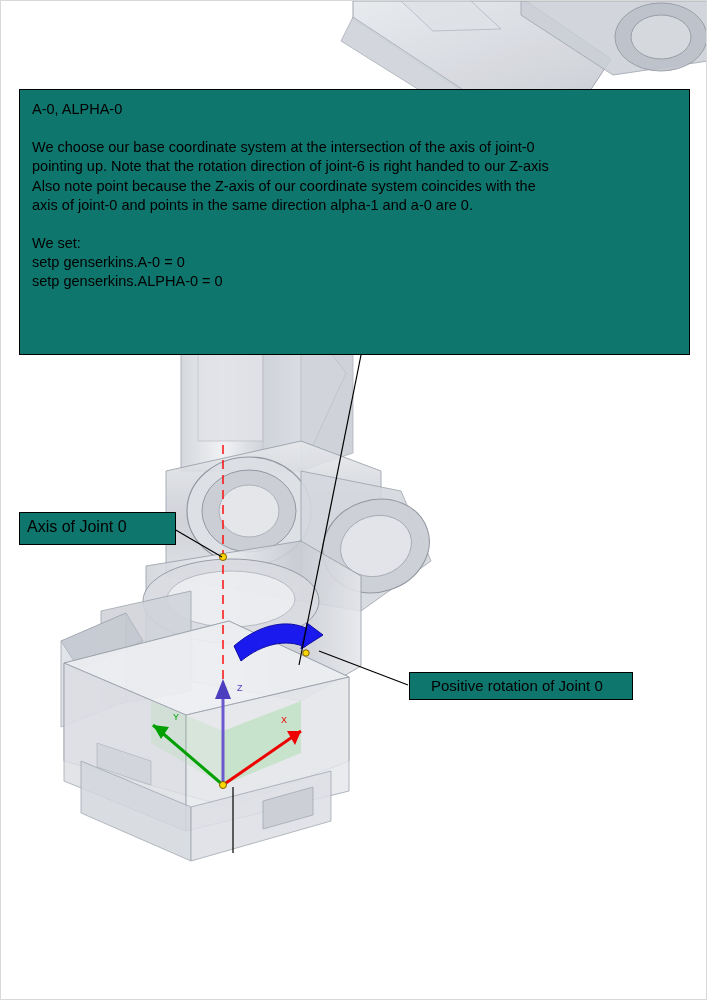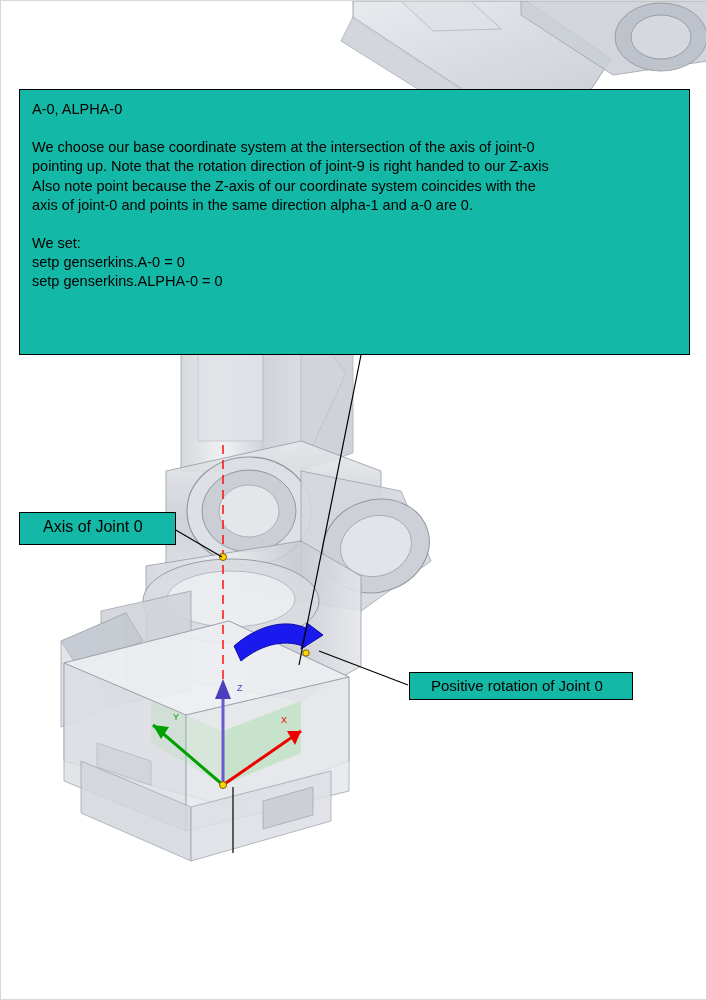--- a/index.html
+++ b/index.html
@@ -21,21 +21,21 @@
   }
   #robot-svg {
     position: absolute;
     left: 0;
     top: 0;
     width: 707px;
     height: 1000px;
   }
   .callout {
     position: absolute;
-    background: #14b8a6;
+    background: #0f766e;
     border: 1px solid #000000;
     box-sizing: border-box;
     color: #000000;
   }
   #main-note {
     left: 18px;
     top: 88px;
     width: 671px;
     height: 266px;
     padding: 10px 12px 0 12px;
@@ -46,21 +46,21 @@
     white-space: pre-wrap;
   }
   #main-note .note-blank {
     height: 19px;
   }
   #axis-label {
     left: 18px;
     top: 511px;
     width: 157px;
     height: 33px;
-    padding: 5px 23px;
+    padding: 5px 7px;
     font-size: 16px;
   }
   #rotation-label {
     left: 408px;
     top: 671px;
     width: 224px;
     height: 28px;
     padding: 4px 21px;
     font-size: 15px;
   }
@@ -176,21 +176,21 @@
   </svg>
 
   <div class="axis-letter" style="left:280px; top:714px; color:#ee0000;">X</div>
   <div class="axis-letter" style="left:172px; top:711px; color:#00a000;">Y</div>
   <div class="axis-letter" style="left:236px; top:682px; color:#4b3fbf;">Z</div>
 
   <div class="callout" id="main-note">
     <div class="note-line">A-0, ALPHA-0</div>
     <div class="note-blank"></div>
     <div class="note-line">We choose our base coordinate system at the intersection of the axis of joint-0</div>
-    <div class="note-line">pointing up. Note that the rotation direction of joint-9 is right handed to our Z-axis</div>
+    <div class="note-line">pointing up. Note that the rotation direction of joint-6 is right handed to our Z-axis</div>
     <div class="note-line">Also note point because the Z-axis of our coordinate system coincides with the</div>
     <div class="note-line">axis of joint-0 and points in the same direction alpha-1 and a-0 are 0.</div>
     <div class="note-blank"></div>
     <div class="note-line">We set:</div>
     <div class="note-line">setp genserkins.A-0 = 0</div>
     <div class="note-line">setp genserkins.ALPHA-0 = 0</div>
   </div>
 
   <div class="callout" id="axis-label">Axis of Joint 0</div>
 

